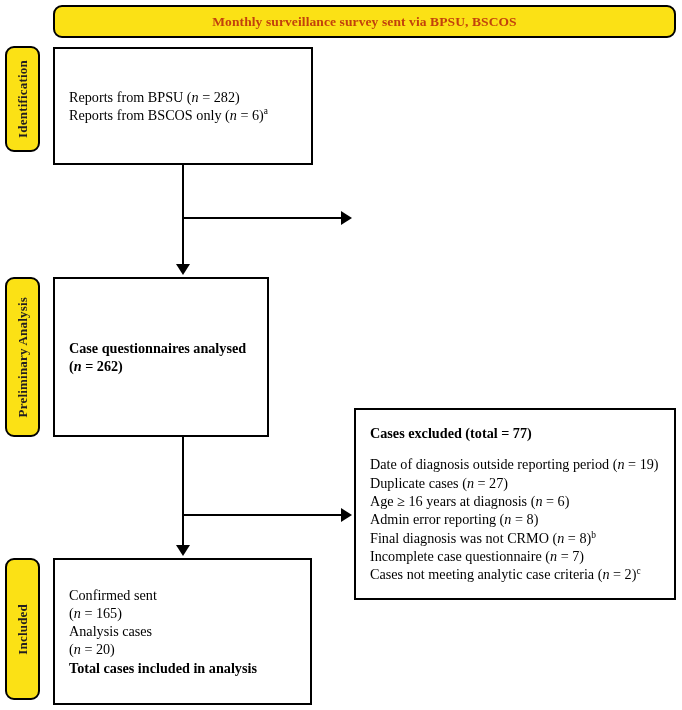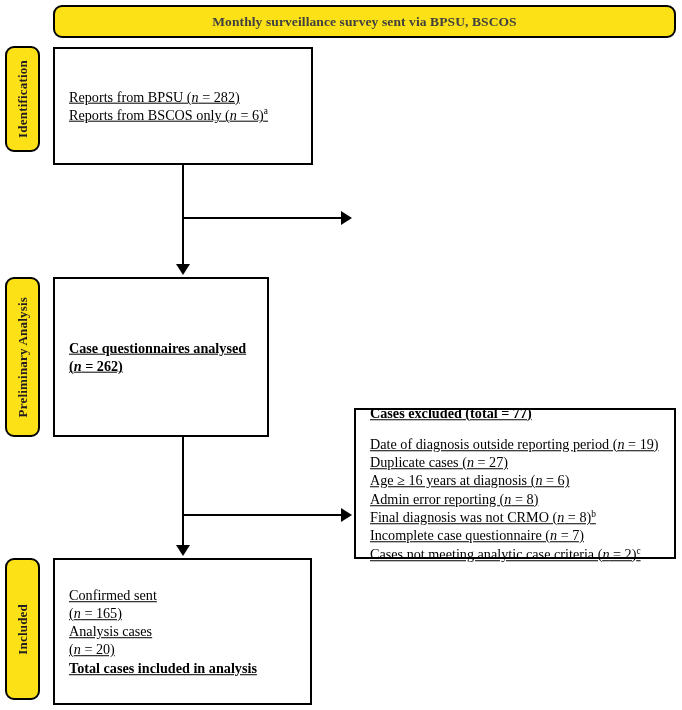--- a/index.html
+++ b/index.html
@@ -27,21 +27,21 @@
     border: 2.5px solid #000000;
     border-radius: 9px;
     box-sizing: border-box;
     display: flex;
     align-items: center;
     justify-content: center;
   }
   .banner-text {
     font-weight: bold;
     font-size: 13.5px;
-    color: #404040;
+    color: #c2410c;
     letter-spacing: 0.1px;
   }
 
   
   .stage-tab {
     position: absolute;
     left: 5px;
     width: 35px;
     background: #fbe115;
     border: 2.5px solid #000000;
@@ -72,41 +72,40 @@
     box-sizing: border-box;
   }
   .box-inner {
     position: absolute;
     left: 14px;
     right: 10px;
   }
   .box-inner.vcenter {
     top: 50%;
     transform: translateY(-50%);
-    text-decoration: underline;
   }
   .line {
     font-size: 14.2px;
     color: #000000;
     line-height: 1.29;
     white-space: nowrap;
   }
   .line.b { font-weight: bold; }
   .line.spacer { height: 13px; }
   .it { font-style: italic; }
   sup {
     font-size: 0.66em;
     vertical-align: super;
     line-height: 0;
   }
 
   #box-identification    { left: 53px;  top: 47px;  width: 260px; height: 118px; }
   #box-not-returned      { left: 354px; top: 160px; width: 322px; height: 118px; }
   #box-analysed          { left: 53px;  top: 277px; width: 216px; height: 160px; }
-  #box-excluded          { left: 354px; top: 408px; width: 322px; height: 151px; }
+  #box-excluded          { left: 354px; top: 408px; width: 322px; height: 192px; }
   #box-included          { left: 53px;  top: 558px; width: 259px; height: 147px; }
 
   
   .conn {
     position: absolute;
     background: #000000;
   }
   .v-line { width: 2.4px; }
   .h-line { height: 2.4px; }
 

